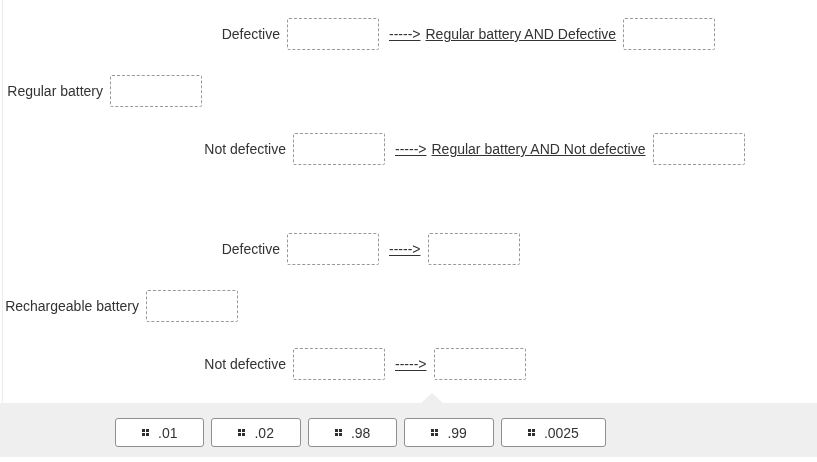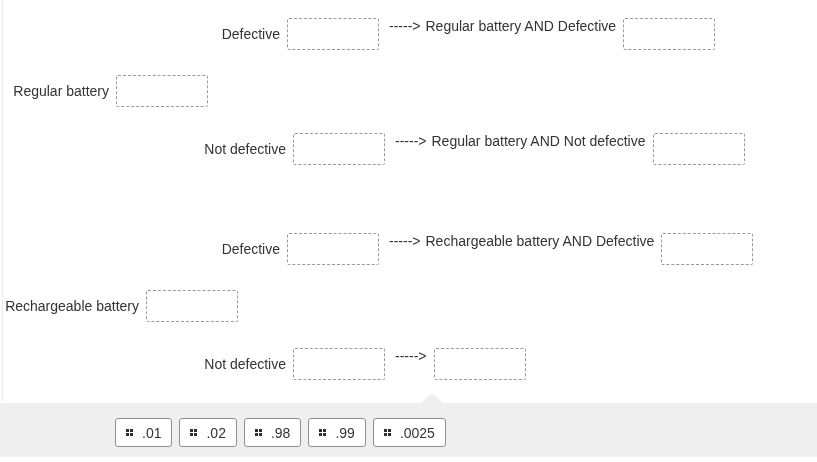--- a/index.html
+++ b/index.html
@@ -15,23 +15,24 @@
   }
   .edge-line {
     position: absolute;
     left: 2px; top: 0;
     width: 1px; height: 403px;
     background: #ececec;
   }
   .row {
     position: absolute;
     display: flex;
-    align-items: flex-start;
+    align-items: center;
     height: 32px;
     white-space: nowrap;
+    text-decoration: underline;
   }
   .row-label {
     position: absolute;
     right: 100%;
     margin-right: 7px;
     line-height: 32px;
     white-space: nowrap;
   }
   .dropzone {
     width: 92px;
@@ -41,21 +42,21 @@
     border-radius: 2px;
     background: #ffffff;
     flex: 0 0 auto;
   }
   .arrow { margin-left: 10px; }
   .outcome { margin-left: 5px; }
   .dz2 { margin-left: 7px; }
 
   
   .r-b1 { left: 287px; top: 18px; }
-  .r-p1 { left: 110px; top: 75px; margin-left: 6px; }
+  .r-p1 { left: 110px; top: 75px; }
   .r-b2 { left: 293px; top: 133px; }
   .r-b3 { left: 287px; top: 233px; }
   .r-p2 { left: 146px; top: 290px; }
   .r-b4 { left: 293px; top: 348px; }
 
   .tray {
     position: absolute;
     left: 0; top: 403px;
     width: 817px; height: 54px;
     background: #efefef;
@@ -72,21 +73,21 @@
     position: absolute;
     left: 115px; top: 418px;
     display: flex;
     gap: 7px;
   }
   .chip {
     display: flex;
     align-items: center;
     gap: 9px;
     height: 29px;
-    padding: 0 10px;
+    padding: 0 26px;
     box-sizing: border-box;
     background: #ffffff;
     border: 1px solid #8f8f8f;
     border-radius: 3px;
     color: #333333;
     font-size: 14px;
     cursor: grab;
     user-select: none;
   }
   .handle {
@@ -127,21 +128,20 @@
     <div class="dropzone"></div>
     <span class="arrow">-----&gt;</span>
     <span class="outcome">Regular battery AND Not defective</span>
     <div class="dropzone dz2"></div>
   </div>
 
   <div class="row r-b3">
     <span class="row-label">Defective</span>
     <div class="dropzone"></div>
     <span class="arrow">-----&gt;</span>
-    <span class="outcome">Rechargeable battery AND Defective</span>
     <div class="dropzone dz2"></div>
   </div>
 
   <div class="row r-p2">
     <span class="row-label">Rechargeable battery</span>
     <div class="dropzone"></div>
   </div>
 
   <div class="row r-b4">
     <span class="row-label">Not defective</span>

